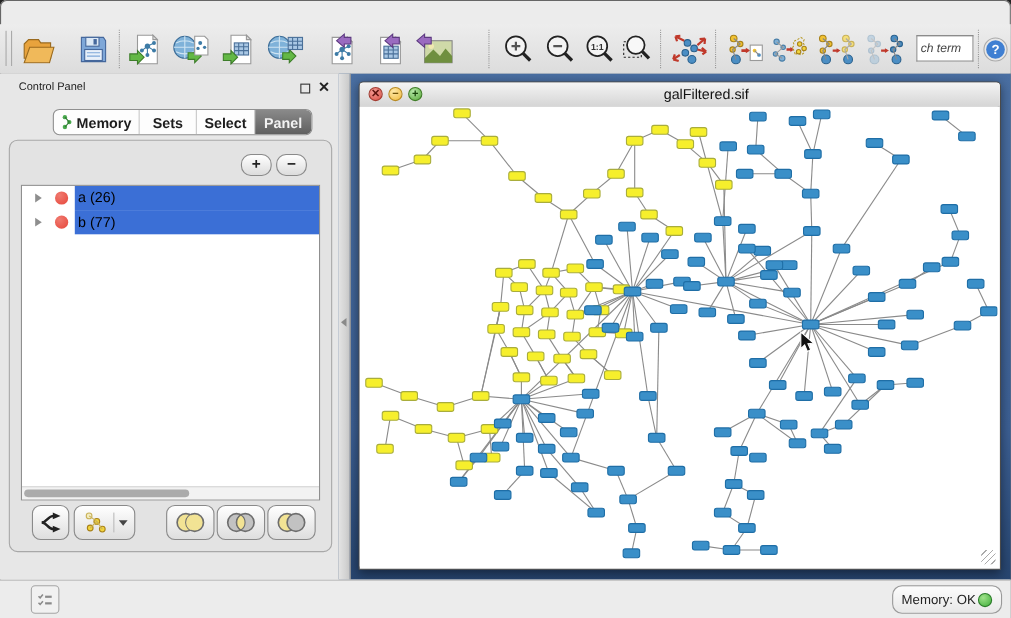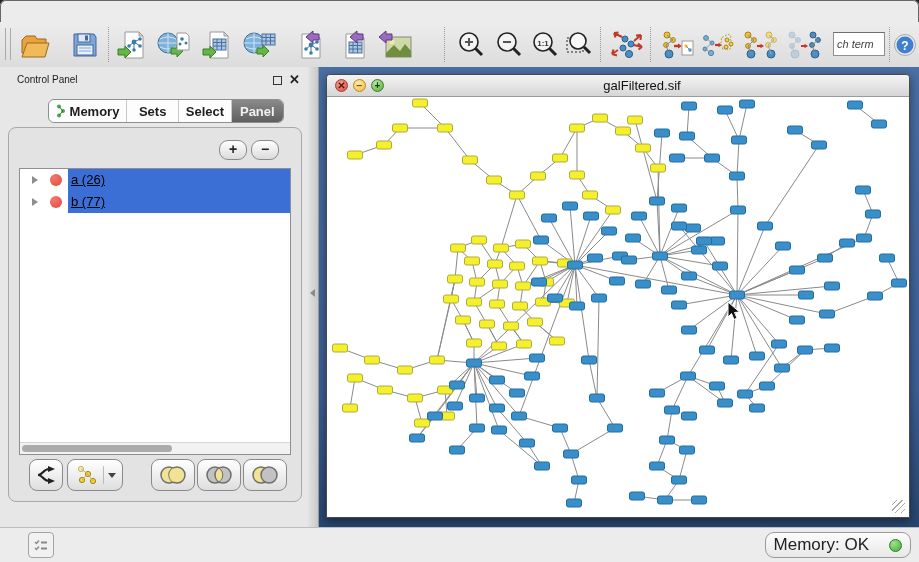--- a/index.html
+++ b/index.html
@@ -28,41 +28,41 @@
   .tab{flex:1;display:flex;align-items:center;justify-content:center;font-size:13px;font-weight:bold;color:#1d1d1d;border-right:1px solid #c8c8c8;gap:4px;}
   .tab:last-child{border-right:none;}
   .tab.active{background:linear-gradient(#8a8a8a,#5f5f5f);color:#f2f2f2;}
   .panelbox{position:absolute;left:8px;top:60px;width:292px;height:373px;border:1px solid #a8a8a8;border-radius:8px;background:#e3e3e3;}
   .pm-btn{position:absolute;top:12px;width:26px;height:18px;border:1px solid #8a8a8a;border-radius:9px;background:linear-gradient(#ffffff,#dcdcdc);font-size:14px;font-weight:bold;color:#222;text-align:center;line-height:16px;}
   .plus{right:54px}.minus{right:22px}
   .setlist{position:absolute;left:10px;top:40px;width:270px;height:285px;background:#fff;border:1px solid #8f8f8f;overflow:hidden;}
   .setrow{display:flex;align-items:center;height:22px;}
   .tri{width:0;height:0;border-left:6px solid #8e8e8e;border-top:4px solid transparent;border-bottom:4px solid transparent;margin-left:12px;}
   .reddot{width:12px;height:12px;border-radius:50%;background:radial-gradient(circle at 35% 30%,#f07a70,#e6463a);margin-left:12px;}
-  .setlabel{flex:1;margin-left:6px;height:22px;line-height:22px;background:#3b6fd6;color:#000;font-size:13px;padding-left:3px;text-decoration:underline;}
+  .setlabel{flex:1;margin-left:6px;height:22px;line-height:22px;background:#3b6fd6;color:#000;font-size:13px;padding-left:3px;}
   .hscroll{position:absolute;left:0;bottom:0;width:100%;height:11px;background:#f2f2f2;border-top:1px solid #d5d5d5;}
   .hthumb{position:absolute;left:2px;top:2px;width:150px;height:7px;border-radius:4px;background:#ababab;}
   .opbtn{position:absolute;height:30px;border:1px solid #8a8a8a;border-radius:8px;background:linear-gradient(#ffffff,#dedede);display:flex;align-items:center;justify-content:center;}
   
   .mdi{position:absolute;left:308px;top:67px;width:611px;height:460px;background:linear-gradient(#4a6fa2,#3c5f93 70%,#27456f);}
   .splitter{position:absolute;left:0;top:0;width:10px;height:460px;background:linear-gradient(90deg,#e3e3e3,#c9c9c9);border-right:1px solid #9b9b9b;}
   .split-arrow{position:absolute;left:2px;top:222px;width:0;height:0;border-right:5px solid #8a8a8a;border-top:4px solid transparent;border-bottom:4px solid transparent;}
   .iwin{position:absolute;left:18px;top:7px;width:582px;height:442px;border:1px solid #4a4a4a;border-radius:4px 4px 0 0;box-shadow:0 3px 10px rgba(0,0,0,.45);background:#fff;}
   .iwin-tb{position:absolute;left:0;top:0;width:100%;height:22px;background:linear-gradient(#f4f4f4,#d6d6d6);border-bottom:1px solid #9a9a9a;border-radius:4px 4px 0 0;box-sizing:border-box;}
   .itl{position:absolute;top:4px;width:13px;height:13px;border-radius:50%;box-sizing:border-box;font-size:10px;line-height:12px;text-align:center;font-weight:bold;}
   .ired{left:8px;background:radial-gradient(circle at 35% 30%,#f49d96,#d94f43);border:1px solid #a33b31;color:#5d120c;}
   .iyel{left:26px;background:radial-gradient(circle at 35% 30%,#ffe9a8,#f0b93c);border:1px solid #b88a22;color:#6b4e06;}
   .igrn{left:44px;background:radial-gradient(circle at 35% 30%,#b6e8a9,#58a839);border:1px solid #3f7d27;color:#17430a;}
   .iwin-title{position:absolute;left:0;right:0;top:3px;text-align:center;font-size:13px;color:#111;padding-left:48px;}
   .canvas{position:absolute;left:0;top:22px;width:580px;height:418px;background:#fff;overflow:hidden;}
   .grip{position:absolute;right:2px;bottom:2px;width:13px;height:13px;background:repeating-linear-gradient(135deg,transparent 0 3px,#aaa 3px 4px);}
   
   .statusbar{position:absolute;left:0;top:527px;width:919px;height:35px;background:#ececec;border-top:1px solid #bdbdbd;}
   .task-btn{position:absolute;left:28px;top:4px;width:24px;height:24px;border:1px solid #a5a5a5;border-radius:4px;background:#f1f1f1;display:flex;align-items:center;justify-content:center;}
-  .mem{position:absolute;right:8px;top:4px;height:24px;border:1px solid #9a9a9a;border-radius:9px;background:linear-gradient(#fcfcfc,#e8e8e8);display:flex;align-items:center;padding:0 8px;gap:20px;font-size:17px;color:#222;}
+  .mem{position:absolute;right:8px;top:4px;height:24px;border:1px solid #9a9a9a;border-radius:9px;background:linear-gradient(#fcfcfc,#e8e8e8);display:flex;align-items:center;padding:0 8px;gap:2px;font-size:12px;color:#222;}
   .memdot{width:13px;height:13px;border-radius:50%;background:radial-gradient(circle at 35% 30%,#9fe28a,#3fae3a);border:1px solid #2c7d2a;box-sizing:border-box;}
 </style>
 </head>
 <body>
 
 <div class="app">
 
 
   <div class="toolbar">
     <div class="tb-handle"></div>

